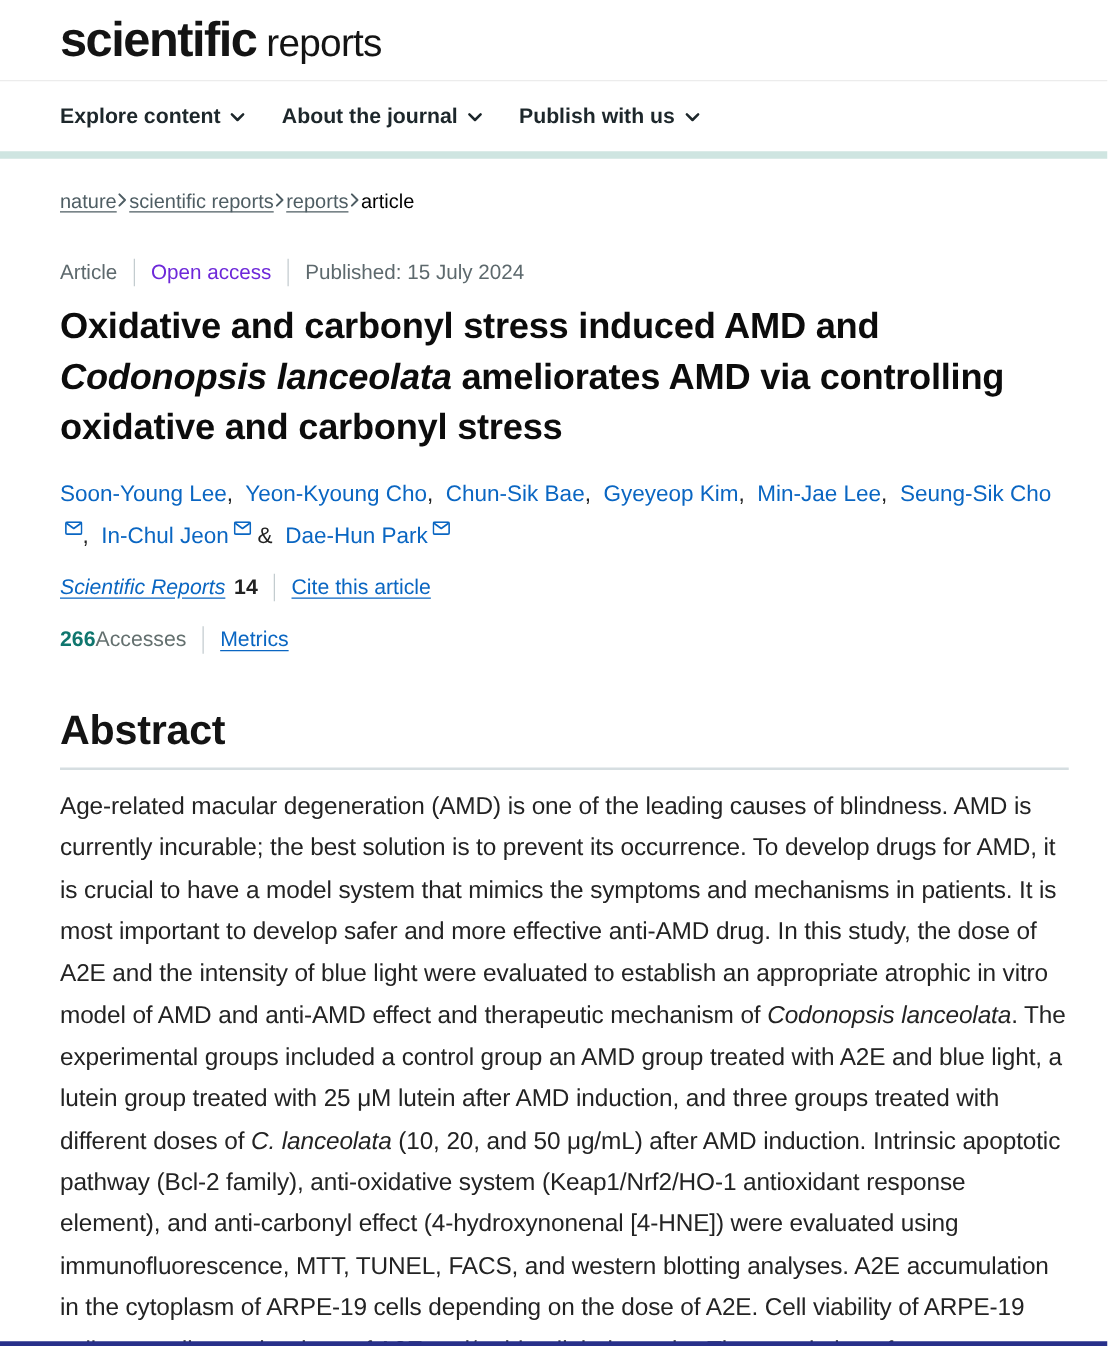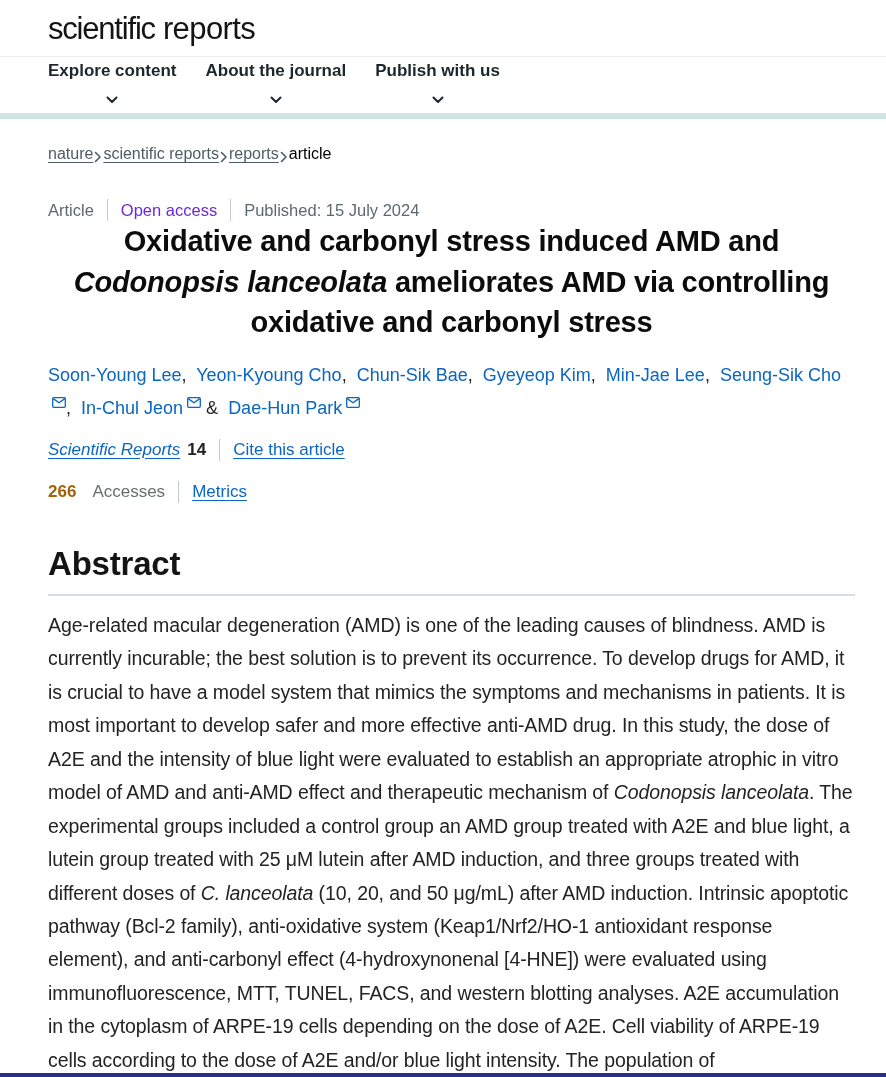--- a/index.html
+++ b/index.html
@@ -6,74 +6,74 @@
   html,body { background:#ffffff; }
   body {
     width:886px; height:1077px; overflow:hidden; position:relative;
     font-family:"Liberation Sans", sans-serif; color:#222;
   }
   .page { width:886px; height:1077px; position:relative; overflow:hidden; }
 
   
   header { padding:11px 48px 9px 48px; }
   .logo { display:inline-flex; align-items:baseline; gap:8px; color:#141414; cursor:pointer; }
-  .logo-bold { font-size:31px; font-weight:400; letter-spacing:-1.2px; }
+  .logo-bold { font-size:39px; font-weight:700; letter-spacing:-1.2px; }
   .logo-light { font-size:31px; font-weight:400; letter-spacing:-0.6px; }
 
   
   nav.primary {
     border-top:1px solid #ececec;
     display:flex; align-items:center; gap:29px;
     padding:0 48px; height:57px;
   }
   .nav-item {
     background:none; border:none; font-family:inherit;
     display:inline-flex; align-items:center; gap:8px;
-    font-size:17px; font-weight:700; color:#1d272b; cursor:pointer;flex-direction:column;
+    font-size:17px; font-weight:700; color:#1d272b; cursor:pointer;
   }
   .nav-item svg { margin-top:2px; }
   .teal-band { height:6px; background:#cfe5e1; }
 
   
   main { padding:0 31px 0 48px; }
 
   
-  .breadcrumb { margin-top:26px; display:flex; align-items:flex-end; gap:1px; font-size:16px; color:#4e5d63; }
+  .breadcrumb { margin-top:26px; display:flex; align-items:flex-start; gap:1px; font-size:16px; color:#4e5d63; }
   .crumb-link { color:#4e5d63; text-decoration:underline; text-underline-offset:3px; text-decoration-thickness:1px; cursor:pointer; }
   .crumb-current { color:#000; }
   .crumb-sep { display:inline-flex; margin-top:1px; }
 
   
   .meta-row { margin-top:36px; display:flex; align-items:center; font-size:16.5px; color:#5d696d; }
   .pipe { display:inline-block; width:0; height:22px; border-left:1px solid #c3cccf; margin:0 13px; }
   .open-access { color:#6d28d9; text-underline-offset:3px; text-decoration-thickness:1px; cursor:pointer; }
 
   
   h1.article-title {
-    max-width:810px;
+    margin-top:12px; max-width:810px;
     font-size:29px; line-height:1.4; font-weight:700;
-    color:#0c0c0c; letter-spacing:-0.2px;text-align:center;
+    color:#0c0c0c; letter-spacing:-0.2px;
   }
 
   
   .authors { margin-top:16px; max-width:800px; font-size:18px; line-height:1.84; color:#222; }
   .author-link { color:#0a66c2; text-underline-offset:3.5px; text-decoration-thickness:1px; cursor:pointer; }
   .author-sep { white-space:pre; color:#222; }
   .mail-icon { display:inline-block; margin-left:4px; transform:translateY(-6px); cursor:pointer; }
 
   
   .citation-row { margin-top:14px; display:flex; align-items:center; font-size:17px; color:#222; }
   .journal-link { color:#0a66c2; font-style:italic; text-decoration:underline; text-underline-offset:3px; cursor:pointer; }
   .vol { font-weight:700; margin-left:7px; }
   .blue-link { color:#0a66c2; text-decoration:underline; text-underline-offset:3px; text-decoration-thickness:1px; cursor:pointer;text-align:right; }
 
   
   .metrics-row { margin-top:20px; display:flex; align-items:center; font-size:17px; }
-  .metrics-count { font-weight:700; color:#a16207; }
-  .metrics-label { color:#64706f; margin-left:16px;text-align:right; }
+  .metrics-count { font-weight:700; color:#0f766e; }
+  .metrics-label { color:#64706f; margin-left:0;text-align:right; }
 
   
   h2.abstract-heading { margin-top:42px; font-size:33px; font-weight:700; color:#141414; letter-spacing:-0.2px; }
   .section-rule { margin-top:11px; border:none; border-top:2px solid #d6dee1; width:807px; }
   .abstract-text {
     margin-top:13px; max-width:808px;
     font-size:19.5px; line-height:1.715; color:#232323; letter-spacing:-0.1px;
   }
   .abstract-text i { font-style:italic; }
 

